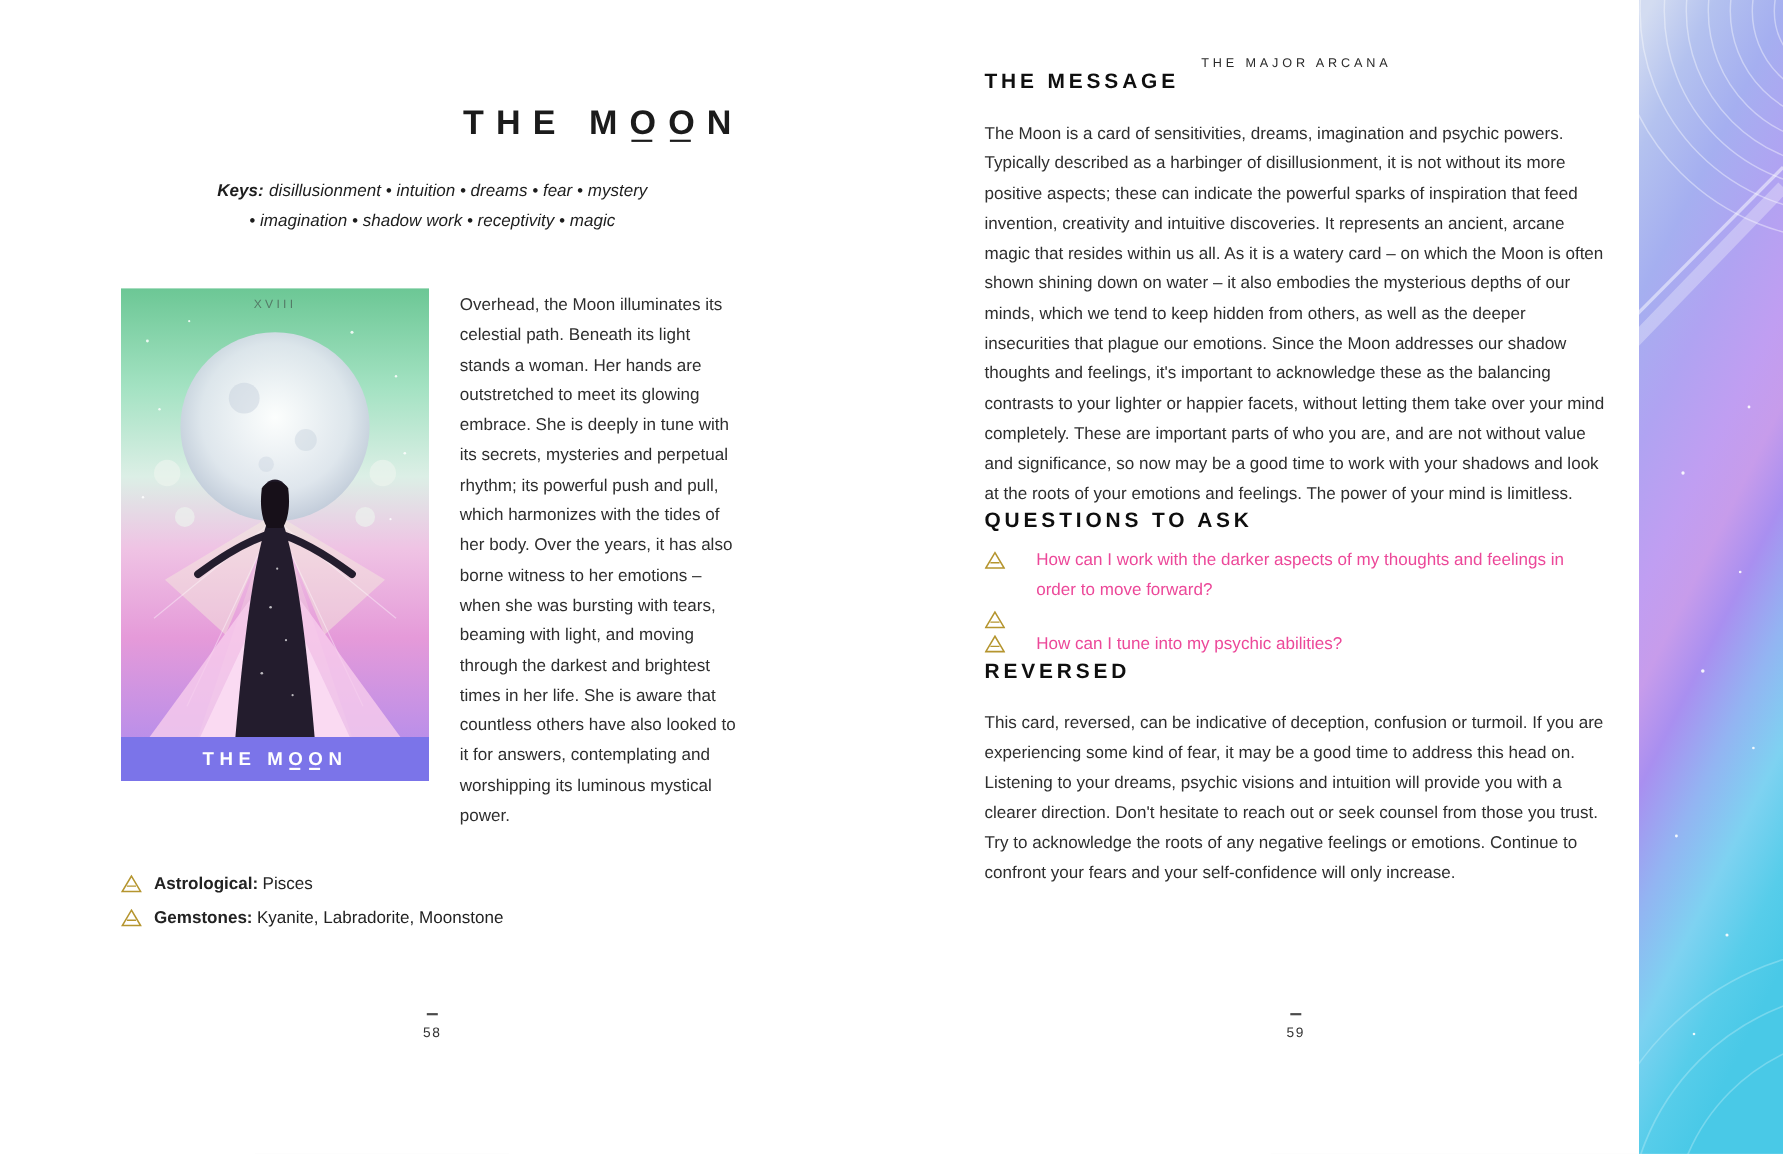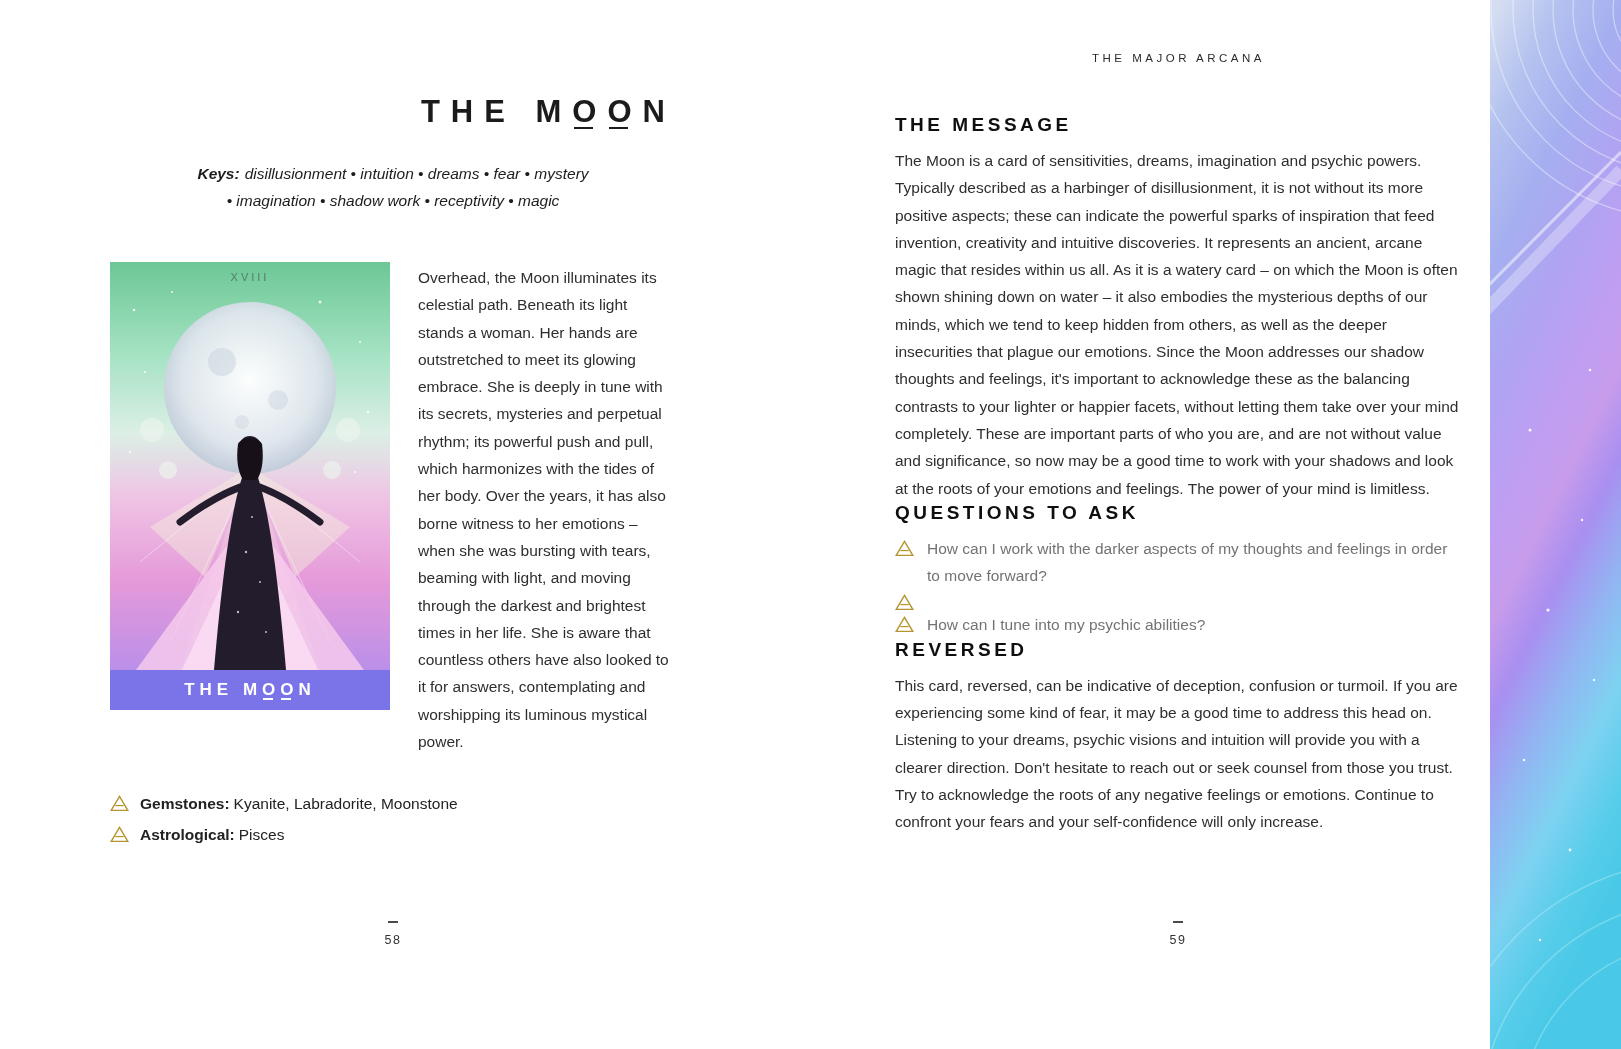--- a/index.html
+++ b/index.html
@@ -30,26 +30,26 @@
   .footer { position: absolute; top: 921px; width: 566px; text-align: center; }
   .footer .orn { display: block; width: 10px; height: 1.5px; background: #4a4a4a; margin: 0 auto 7px; }
   .footer .num { font-size: 12.5px; letter-spacing: 1.5px; color: #333; }
   .footer-left { left: 110px; }
   .footer-right { left: 895px; }
 
   
   .right-content { position: absolute; left: 895px; top: 0; width: 567px; }
   .running { margin-top: 52px; text-align: center; font-size: 11.5px; letter-spacing: 3.5px; color: #2a2a2a; }
   .h2 { font-size: 19px; font-weight: 700; letter-spacing: 3.5px; color: #0f0f0f; }
-  .h2-message { margin-top: 50px; }
+  .h2-message { }
   .h2-questions { }
   .h2-reversed { }
-  .body-p { margin-top: 11px; font-size: 15.5px; line-height: 27.3px; color: #2e2e2e; }
+  .body-p { margin-top: 22px; font-size: 15.5px; line-height: 27.3px; color: #2e2e2e; }
   .qlist { margin-top: 11px; display: flex; flex-direction: column; }
-  .qitem { display: flex; align-items: flex-start; gap: 13px; font-size: 15.5px; line-height: 27.3px; color: #737373; }
+  .qitem { display: flex; align-items: flex-start; gap: 28px; font-size: 15.5px; line-height: 27.3px; color: #ec4899; }
   .qitem .tri { margin-top: 5px; }
 
   
   .edge { position: absolute; right: 0; top: 0; width: 131px; height: 1049px; }
   .edge svg { display: block; }
 </style>
 </head>
 <body>
 
 <div class="spread">
@@ -153,28 +153,28 @@
 
       <p class="card-desc">Overhead, the Moon illuminates its celestial path. Beneath its light stands a woman. Her hands are outstretched to meet its glowing embrace. She is deeply in tune with its secrets, mysteries and perpetual rhythm; its powerful push and pull, which harmonizes with the tides of her body. Over the years, it has also borne witness to her emotions – when she was bursting with tears, beaming with light, and moving through the darkest and brightest times in her life. She is aware that countless others have also looked to it for answers, contemplating and worshipping its luminous mystical power.</p>
     </div>
 
     <div class="facts">
       <div class="fact">
         <svg class="tri" viewBox="0 0 20 18">
           <path d="M10 1.5 L18.8 16.3 L1.2 16.3 Z" fill="none" stroke="#b5952f" stroke-width="1.5"></path>
           <line x1="5.6" y1="11.2" x2="14.4" y2="11.2" stroke="#b5952f" stroke-width="1.3"></line>
         </svg>
+        <span><b>Astrological:</b><span>Pisces</span></span>
+      </div>
+      <div class="fact">
+        <svg class="tri" viewBox="0 0 20 18">
+          <path d="M10 1.5 L18.8 16.3 L1.2 16.3 Z" fill="none" stroke="#b5952f" stroke-width="1.5"></path>
+          <line x1="5.6" y1="11.2" x2="14.4" y2="11.2" stroke="#b5952f" stroke-width="1.3"></line>
+        </svg>
         <span><b>Gemstones:</b><span>Kyanite, Labradorite, Moonstone</span></span>
-      </div>
-      <div class="fact">
-        <svg class="tri" viewBox="0 0 20 18">
-          <path d="M10 1.5 L18.8 16.3 L1.2 16.3 Z" fill="none" stroke="#b5952f" stroke-width="1.5"></path>
-          <line x1="5.6" y1="11.2" x2="14.4" y2="11.2" stroke="#b5952f" stroke-width="1.3"></line>
-        </svg>
-        <span><b>Astrological:</b><span>Pisces</span></span>
       </div>
     </div>
   </div>
 
   <div class="footer footer-left">
     <span class="orn"></span>
     <span class="num">58</span>
   </div>
 
   <div class="right-content">

